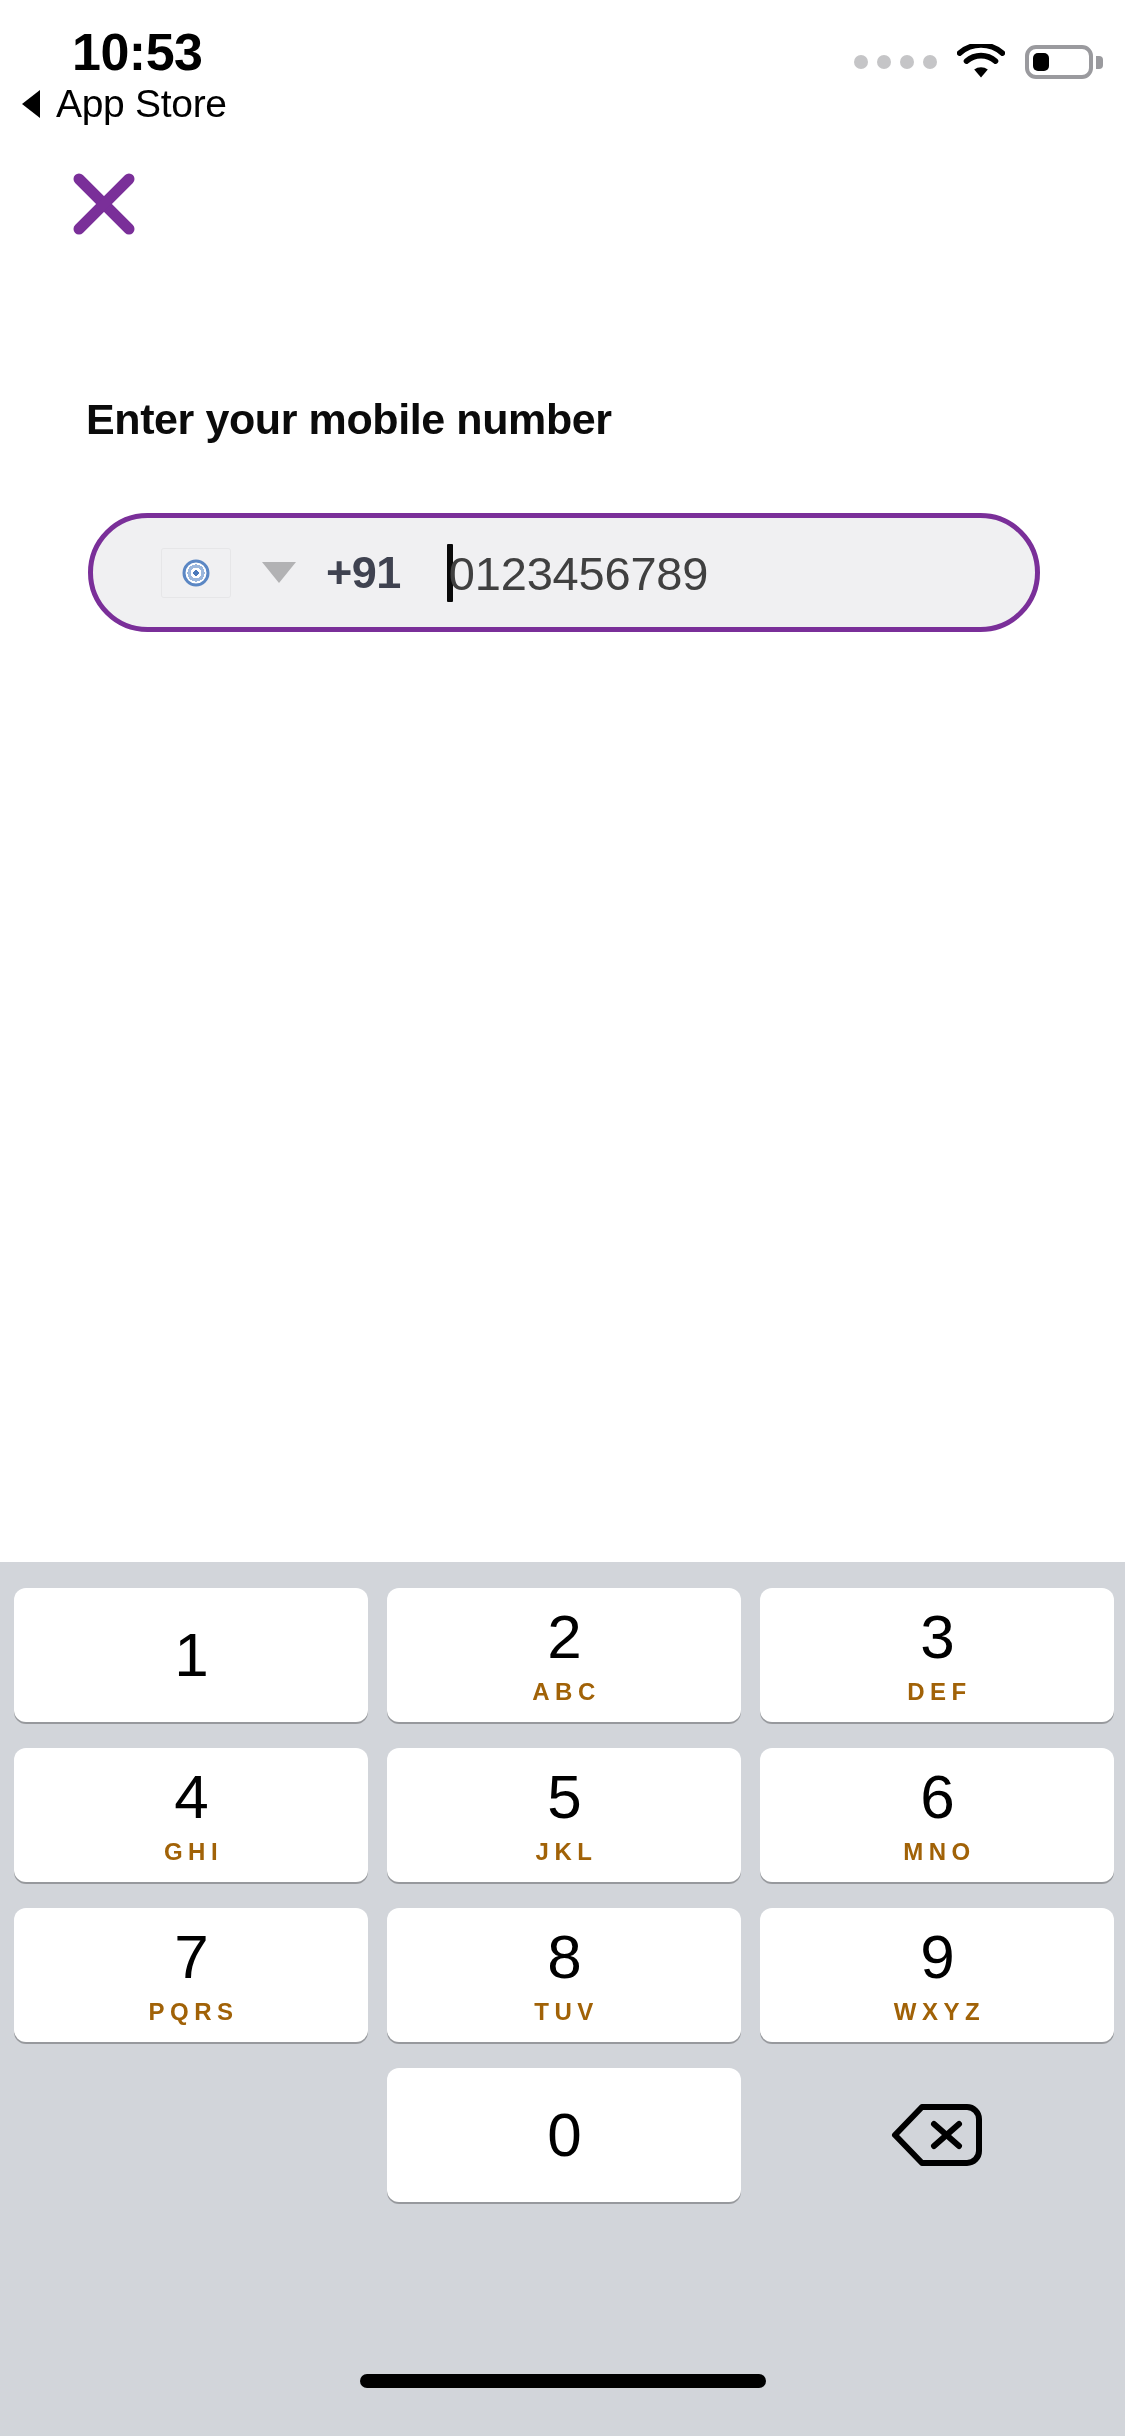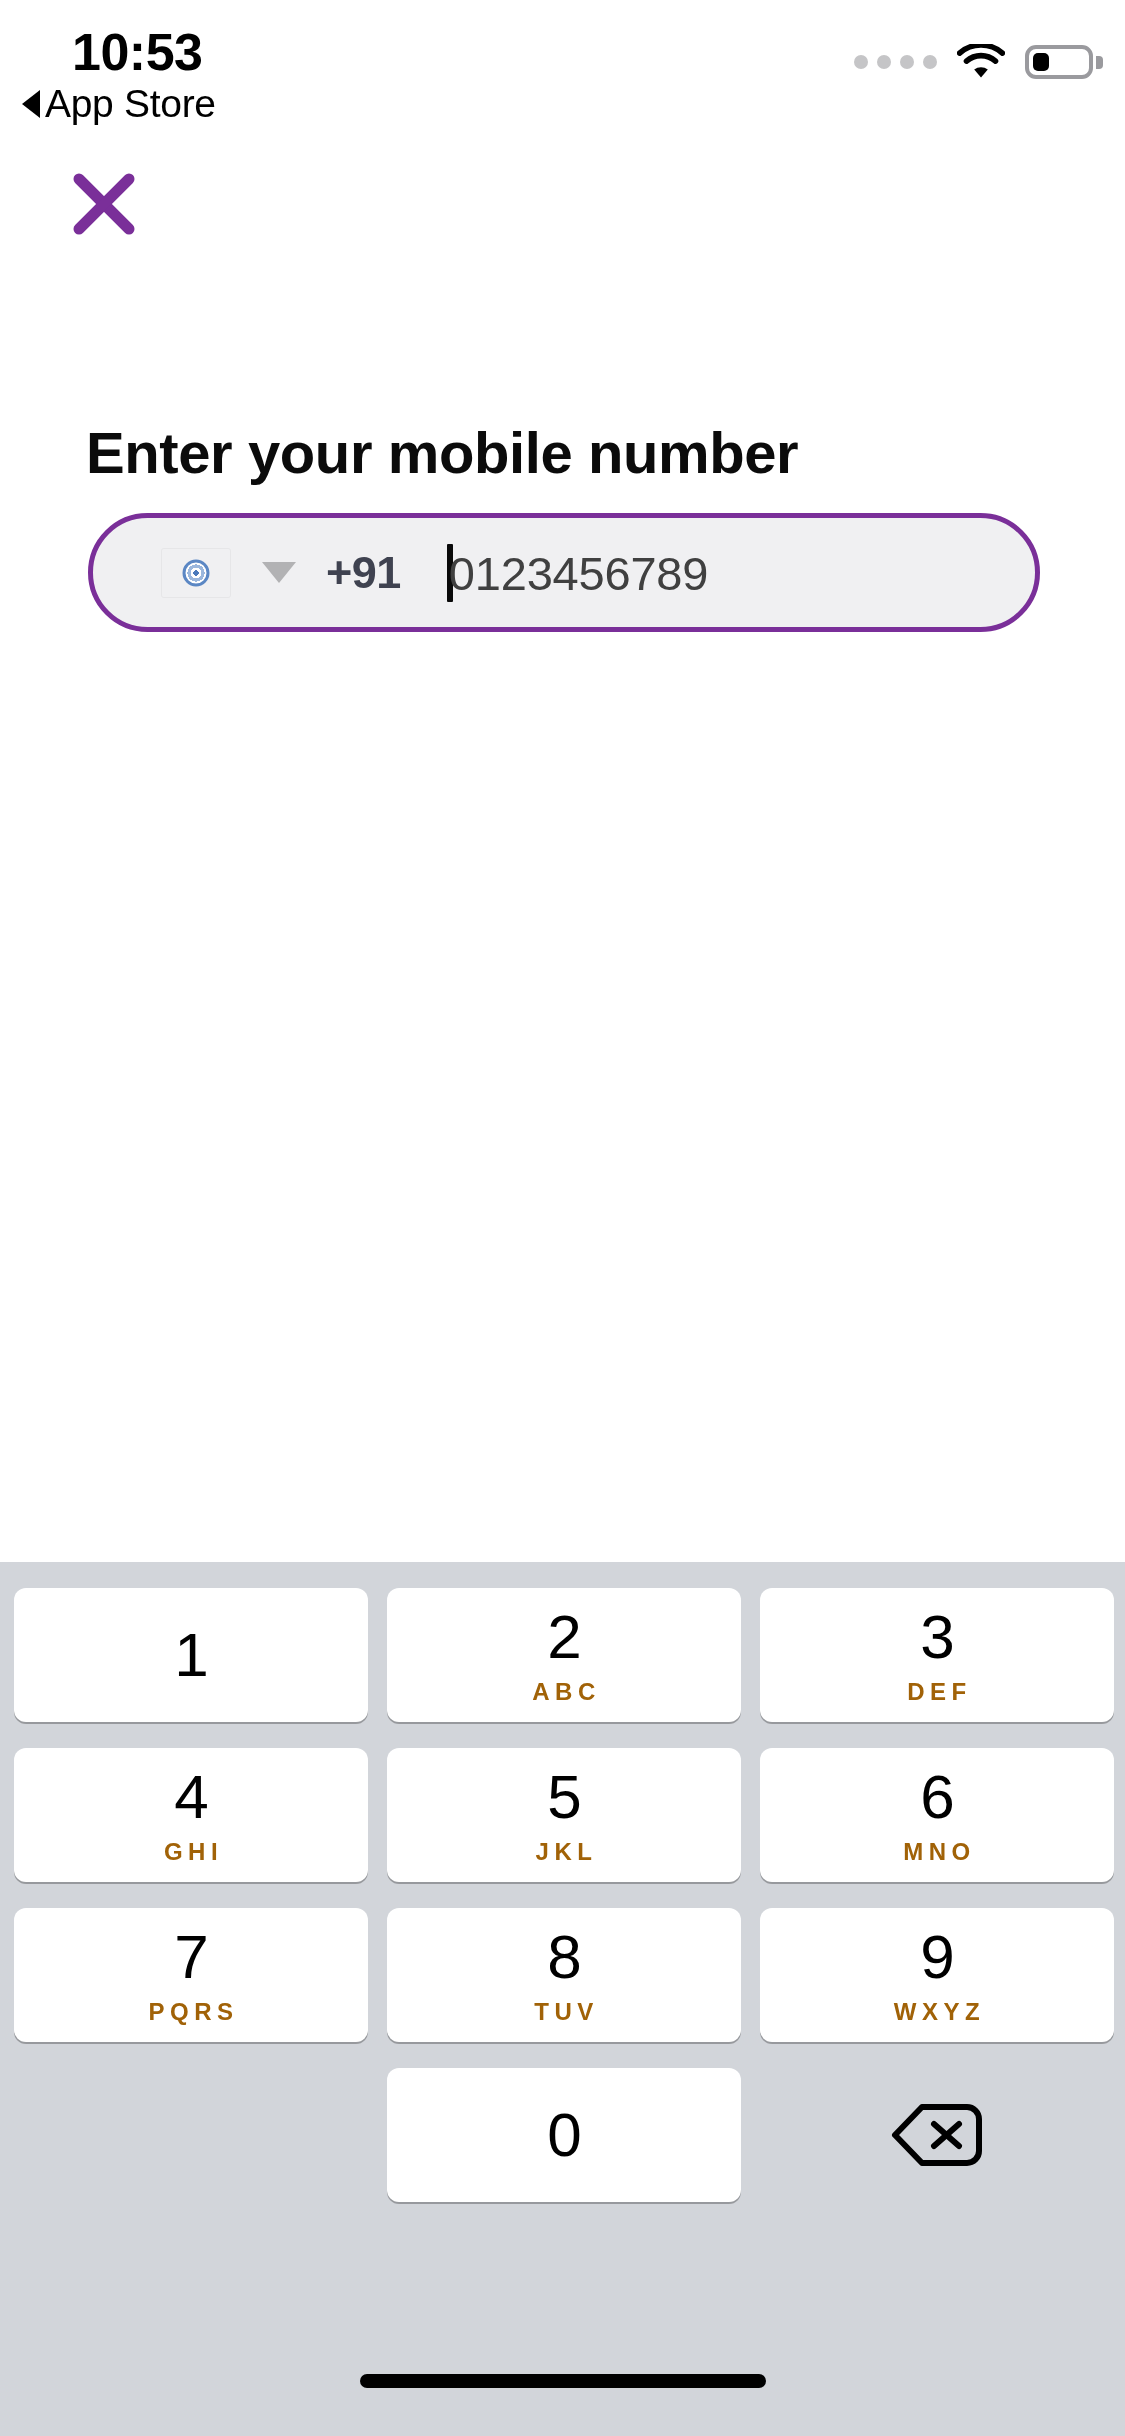--- a/index.html
+++ b/index.html
@@ -20,21 +20,21 @@
     position:absolute; top:0; left:0;
     width:1125px; height:140px;
   }
   #status-time {
     position:absolute; left:72px; top:22px;
     font-size:52px; font-weight:700; color:#000;
     letter-spacing:-0.5px;
   }
   #back-to-app {
     position:absolute; left:22px; top:82px;
-    display:flex; align-items:center; gap:5px;
+    display:flex; align-items:center; gap:16px;
   }
   #back-caret {
     width:0; height:0;
     border-top:14px solid transparent;
     border-bottom:14px solid transparent;
     border-right:18px solid #000;
   }
   #back-label { font-size:39px; color:#000; letter-spacing:-0.3px; }
 
   #status-right {
@@ -59,23 +59,22 @@
   #close-button {
     position:absolute; left:68px; top:168px;
     width:72px; height:72px;
     display:flex; align-items:center; justify-content:center;
     cursor:pointer;
   }
 
   
   #page-title {
     position:absolute; left:86px; top:395px;
-    font-size:58px; font-weight:700; color:#0b0b0b;
+    font-size:43px; font-weight:700; color:#0b0b0b;
     letter-spacing:-0.4px;
-    margin-top:24px;
   }
 
   
   #phone-field {
     position:absolute; left:88px; top:513px;
     width:952px; height:119px;
     background:#f0f0f2;
     border:5px solid #7a2f99;
     border-radius:60px;
     display:flex; align-items:center;

